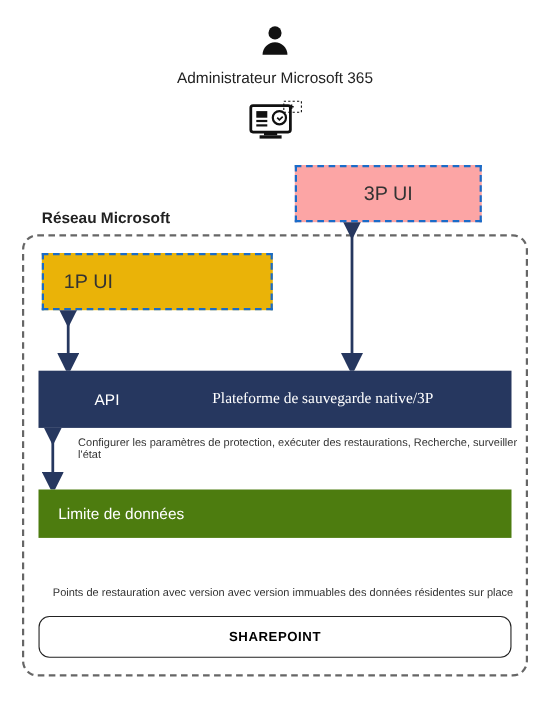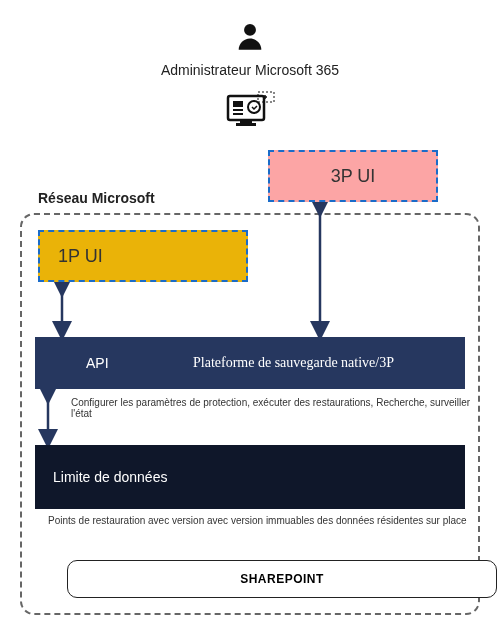--- a/index.html
+++ b/index.html
@@ -113,45 +113,44 @@
     right: 20px;
     font-size: 10px;
     color: #333;
     margin-left: 16px;
   }
   .data-bar {
     position: absolute;
     top: 445px;
     left: 35px;
     width: 430px;
-    height: 64px;
-    background: #0f172a;
+    height: 44px;
+    background: #4d7c0f;
     color: #fff;
     display: flex;
     align-items: center;
     padding-left: 18px;
     font-size: 14px;
   }
   .desc2 {
     position: absolute;
-    top: 515px;
+    top: 534px;
     left: 48px;
     right: 20px;
     font-size: 10px;
     color: #333;
   }
   .service-row {
     position: absolute;
     top: 560px;
     left: 35px;
     width: 430px;
     display: flex;
     justify-content: space-between;
     gap: 18px;
-    margin-left: 32px;
   }
   .service-pill {
     flex: 1;
     border: 1.5px solid #222;
     border-radius: 10px;
     height: 38px;
     display: flex;
     align-items: center;
     justify-content: center;
     font-size: 12px;

